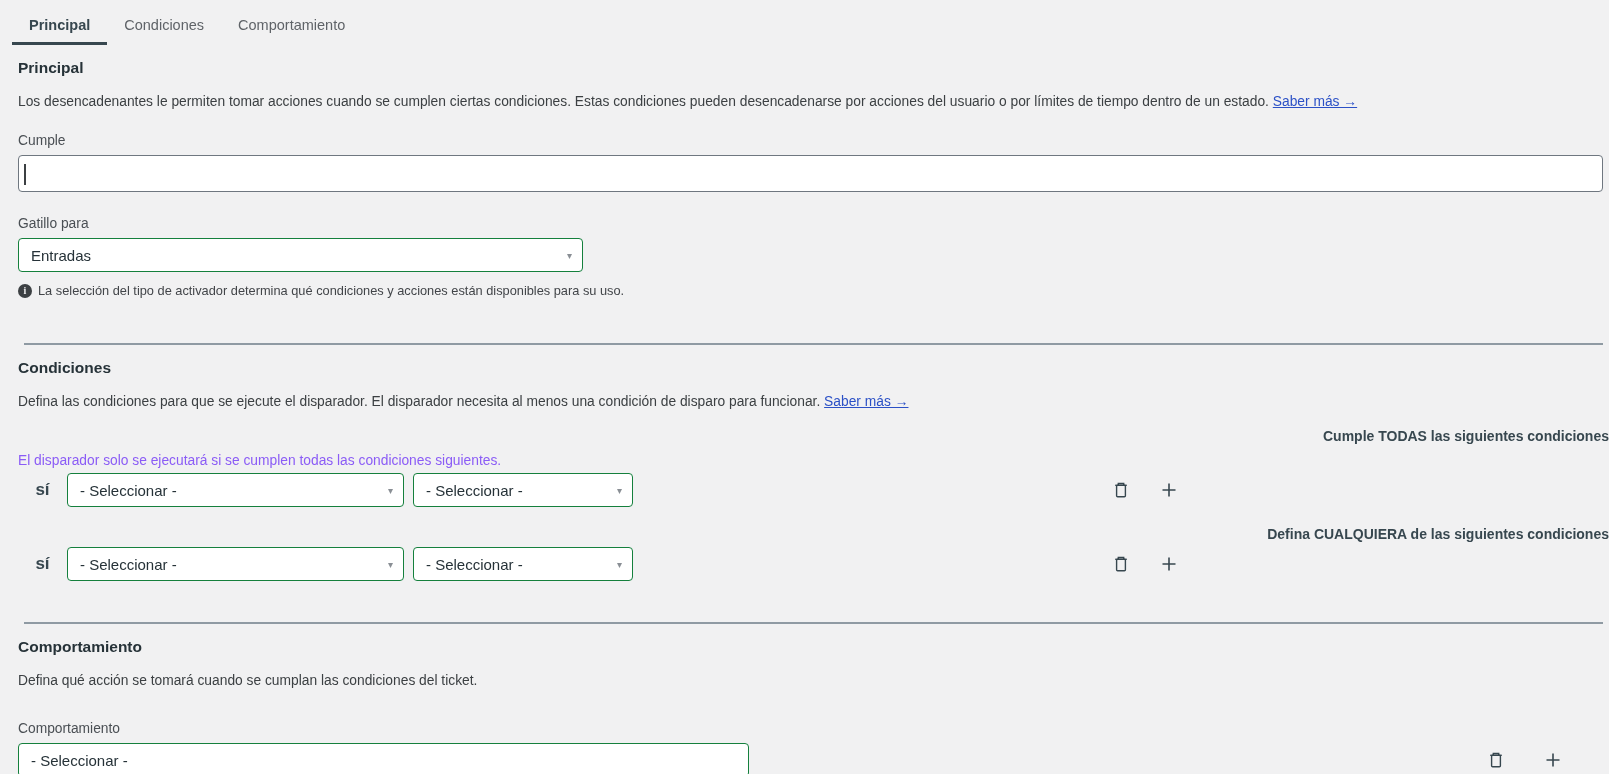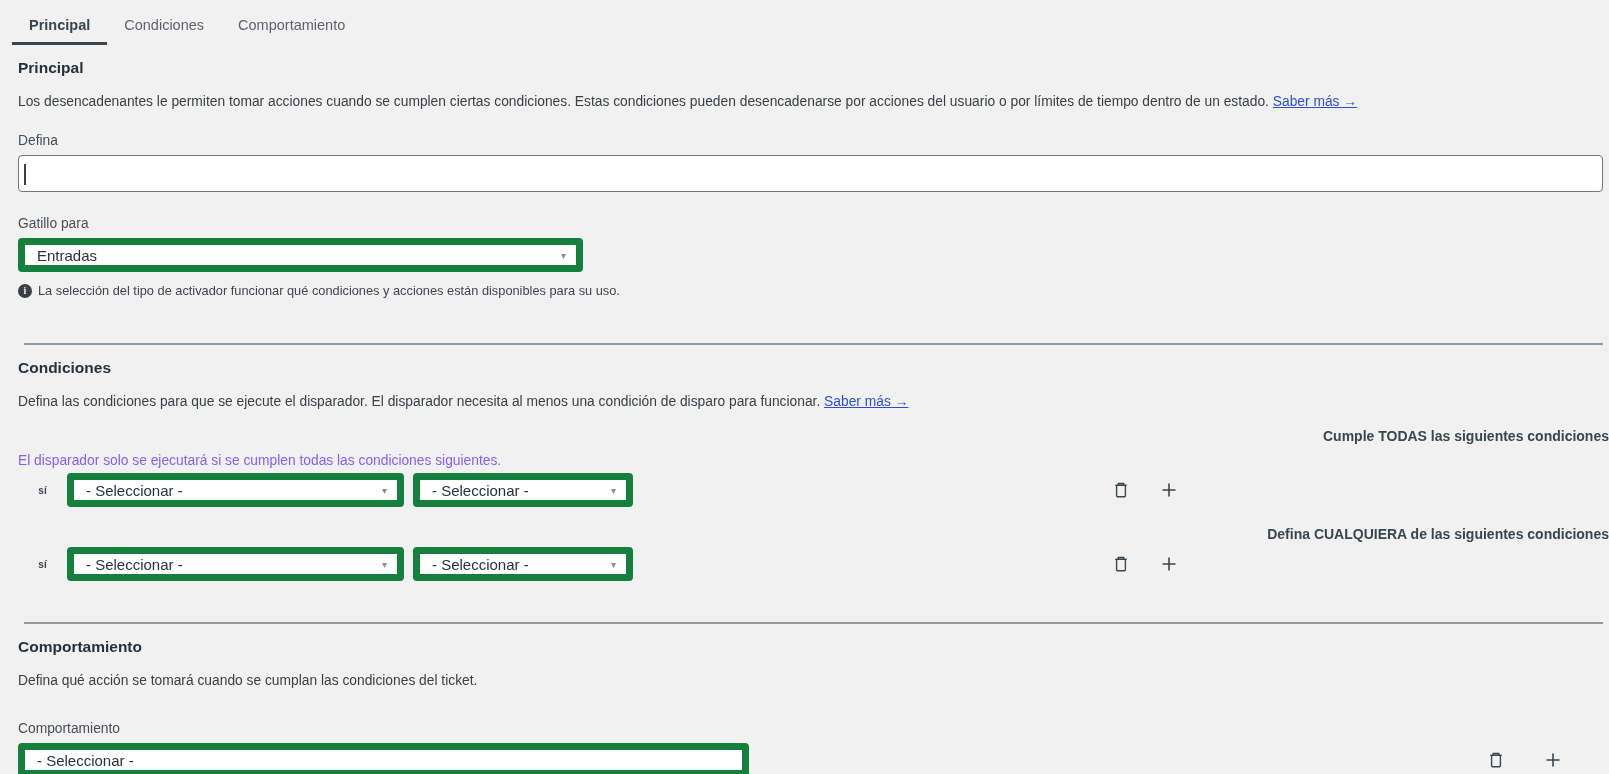--- a/index.html
+++ b/index.html
@@ -67,21 +67,21 @@
     left: 5px; top: 8px;
     width: 2px; height: 21px;
     background: #3c4043;
   }
 
   
   .select {
     margin-top: 7px;
     height: 34px;
     background: #ffffff;
-    border: 7px solid #15803d;
+    border: 1px solid #15803d;
     border-radius: 4px;
     display: flex;
     align-items: center;
     padding: 4px 12px;
     font-size: 15px;
     color: #263238;
     position: relative;
     cursor: pointer;
   }
   .select .arrow {
@@ -142,21 +142,21 @@
   .cond-row {
     margin-top: 5px;
     height: 34px;
     position: relative;
     display: flex;
     align-items: center;
   }
   .row-prefix {
     width: 49px;
     text-align: center;
-    font-size: 10px;
+    font-size: 17px;
     font-weight: bold;
     color: #37474f;
   }
   .select.cond-select-1 { width: 337px; margin-top: 0; }
   .select.cond-select-2 { width: 220px; margin-top: 0; margin-left: 9px; }
   .icon-btn {
     display: inline-block;
     width: 20px; height: 20px;
     cursor: pointer;
     vertical-align: middle;
@@ -181,34 +181,34 @@
   </div>
 
   <div class="content">
 
     <div class="section-title">Principal</div>
     <div class="section-desc">
       <span>Los desencadenantes le permiten tomar acciones cuando se cumplen ciertas condiciones. Estas condiciones pueden desencadenarse por acciones del usuario o por límites de tiempo dentro de un estado.</span>
       <a class="learn-more">Saber más →</a>
     </div>
 
-    <div class="field-label">Defina</div>
+    <div class="field-label">Cumple</div>
     <div class="text-input">
       <span class="caret"></span>
     </div>
 
     <div class="field-label">Gatillo para</div>
     <div class="select trigger-select">
       <span>Entradas</span>
       <span class="arrow">▾</span>
     </div>
 
     <div class="note">
       <span class="info-icon">i</span>
-      <span>La selección del tipo de activador funcionar qué condiciones y acciones están disponibles para su uso.</span>
+      <span>La selección del tipo de activador determina qué condiciones y acciones están disponibles para su uso.</span>
     </div>
 
     <hr class="divider d1">
 
     <div class="section-title">Condiciones</div>
     <div class="section-desc">
       <span>Defina las condiciones para que se ejecute el disparador. El disparador necesita al menos una condición de disparo para funcionar.</span>
       <a class="learn-more">Saber más →</a>
     </div>
 

